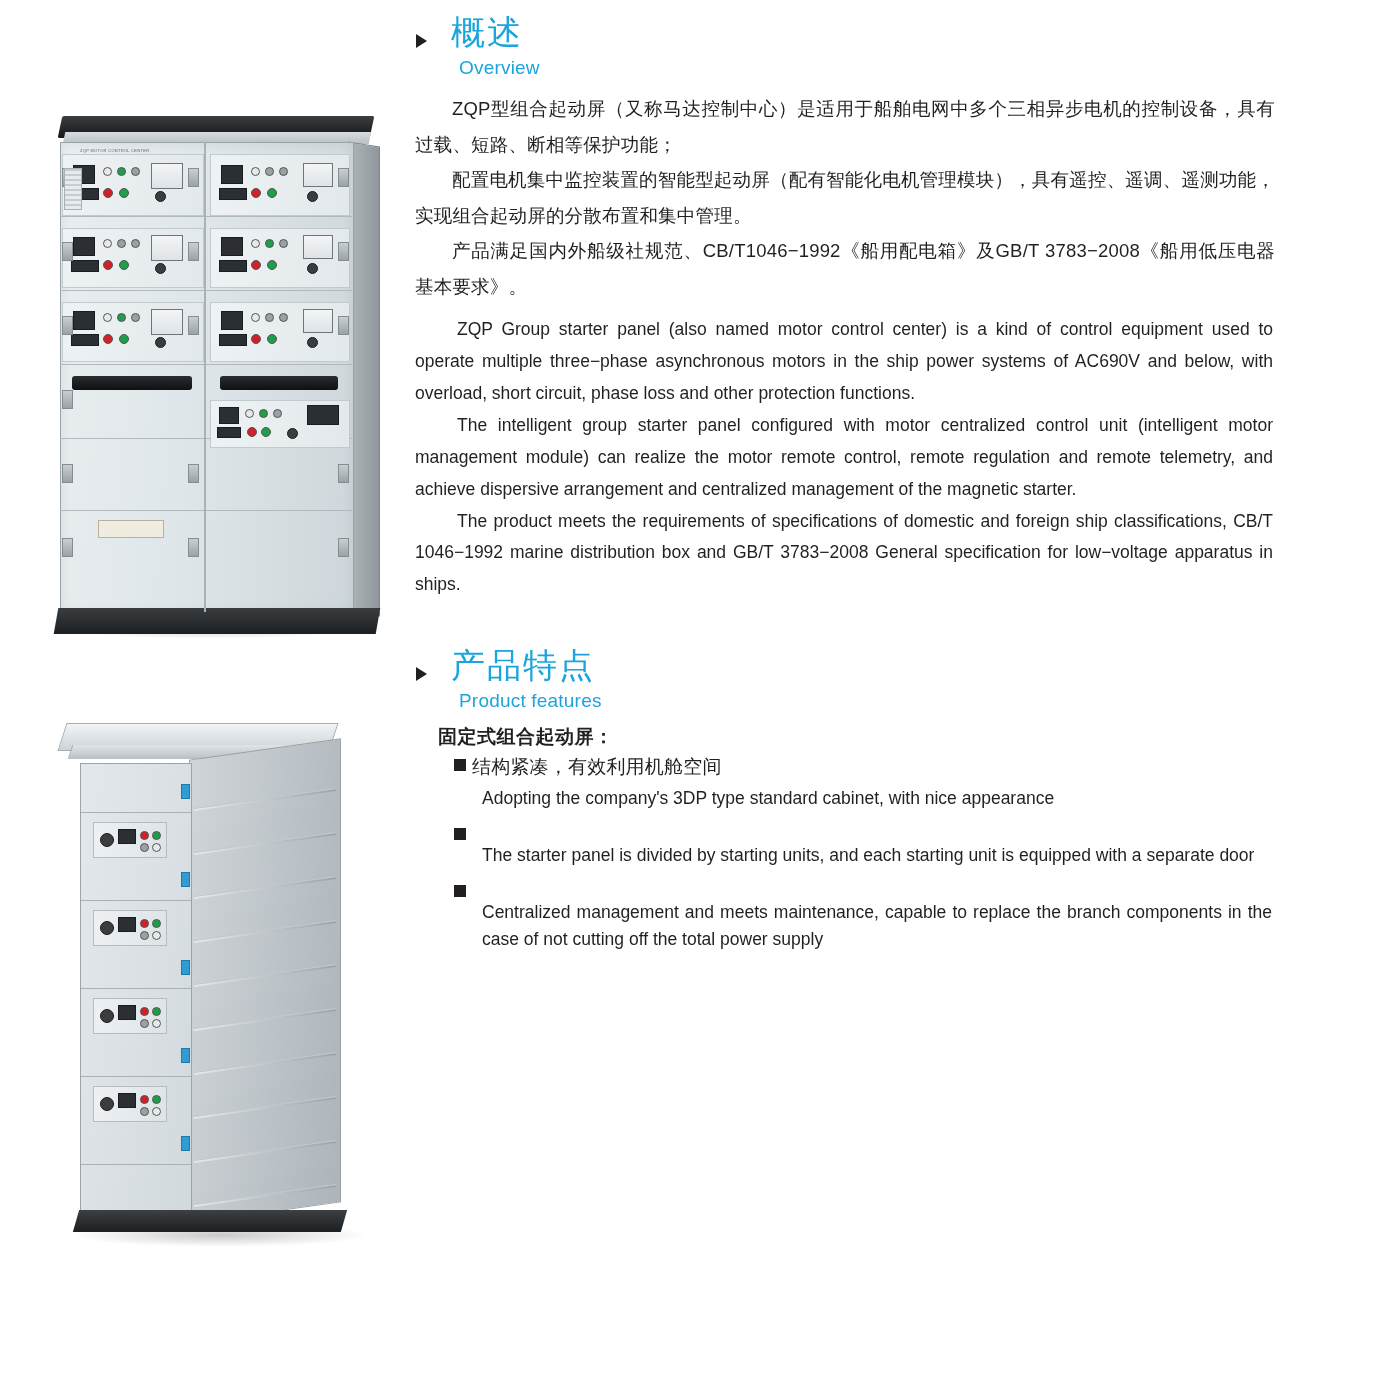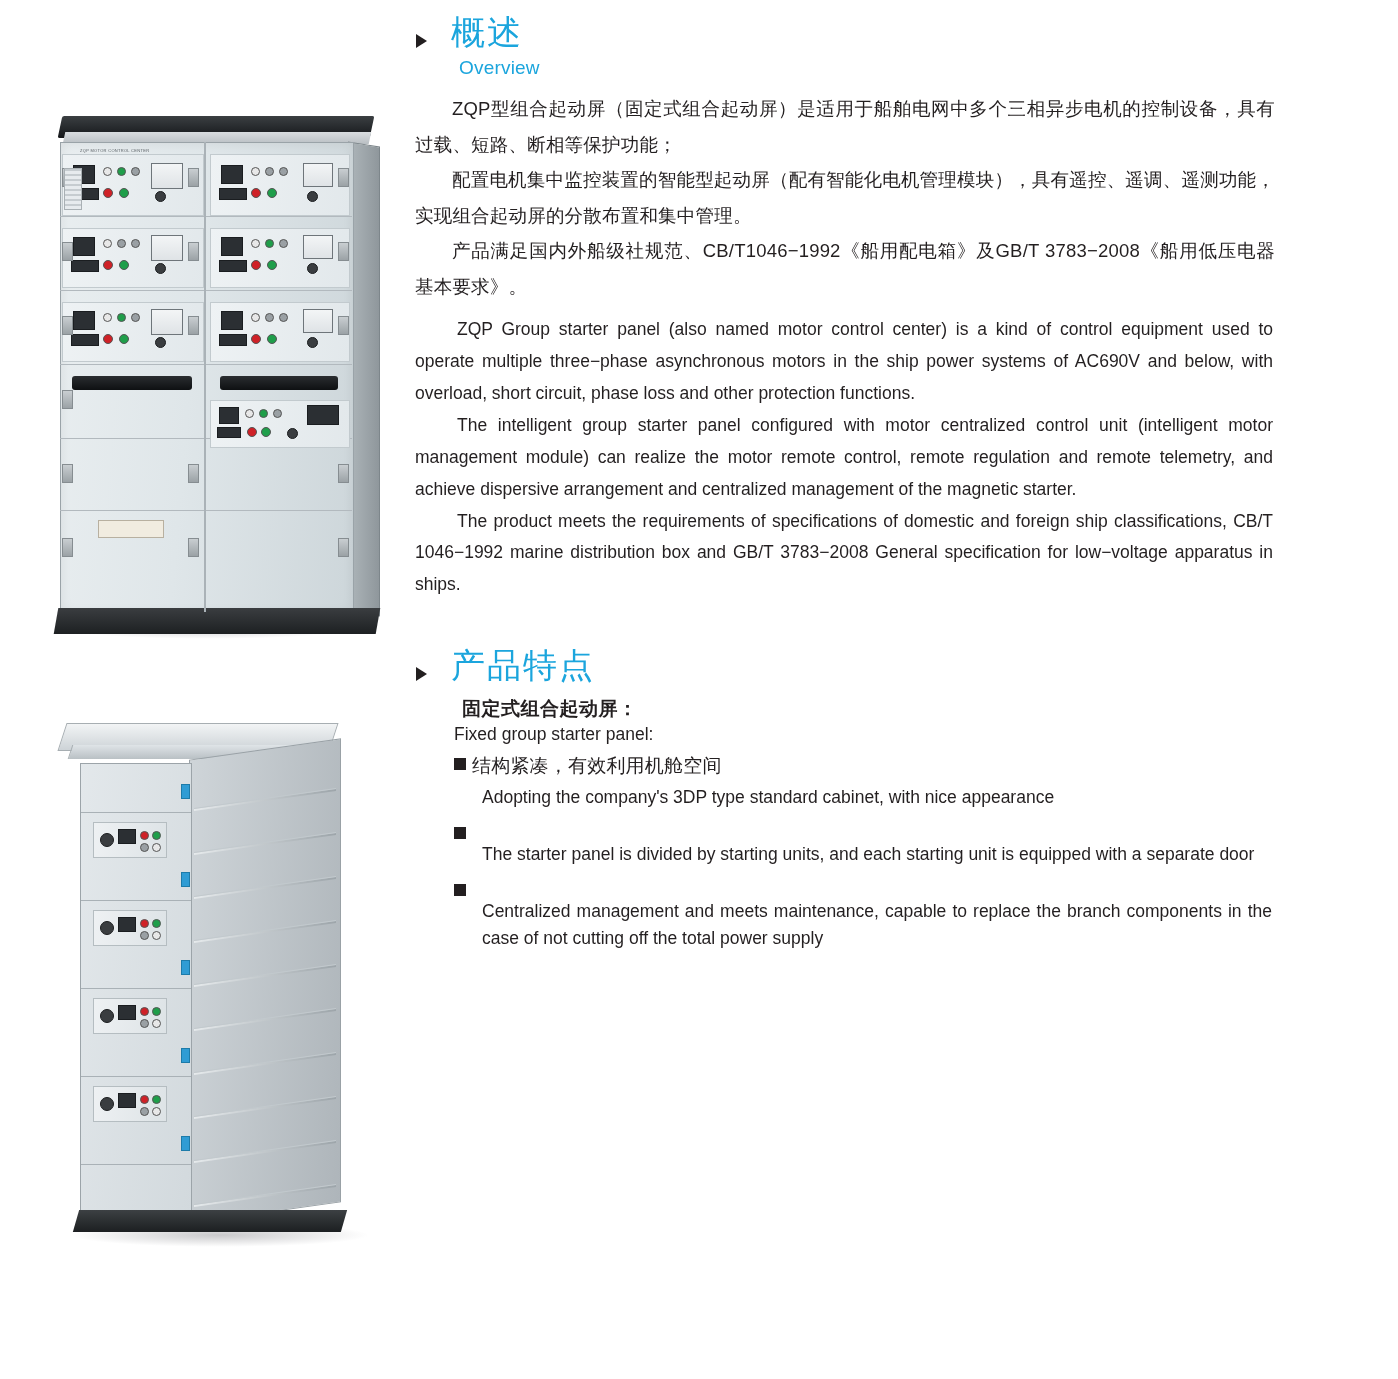--- a/index.html
+++ b/index.html
@@ -233,21 +233,21 @@
     margin: 0;
     color: #231f20;
     text-indent: 2.4em;
   }
   .block-cn { margin-top: 12px; margin-left: 5px; width: 860px; }
   .block-en { margin-top: 10px; margin-left: 5px; width: 858px; }
 
   .feat-title-cn {
     font-size: 19px;
     font-weight: bold;
-    margin: 0 0 2px 52px;
+    margin: 0 0 2px 28px;
     letter-spacing: 0.5px;
   }
   .feat-title-en {
     font-size: 17.5px;
     margin: 0 0 6px 44px;
   }
   .feat-item { margin: 0 0 2px 44px; display: flex; align-items: flex-start; }
   .bullet {
     width: 12px; height: 12px;
     background: #231f20;
@@ -470,41 +470,41 @@
   <div class="text-col">
 
     <div style="margin-top:14px;">
       <div class="section-head">
         <div class="tri"></div>
         <div class="sec-cn">概述</div>
       </div>
       <div class="sec-en">Overview</div>
 
       <div class="block-cn">
-        <p class="para-cn">ZQP型组合起动屏（固定式组合起动屏）是适用于船舶电网中多个三相异步电机的控制设备，具有过载、短路、断相等保护功能；</p>
+        <p class="para-cn">ZQP型组合起动屏（又称马达控制中心）是适用于船舶电网中多个三相异步电机的控制设备，具有过载、短路、断相等保护功能；</p>
         <p class="para-cn">配置电机集中监控装置的智能型起动屏（配有智能化电机管理模块），具有遥控、遥调、遥测功能，实现组合起动屏的分散布置和集中管理。</p>
         <p class="para-cn">产品满足国内外船级社规范、CB/T1046−1992《船用配电箱》及GB/T 3783−2008《船用低压电器基本要求》。</p>
       </div>
 
       <div class="block-en">
         <p class="para-en">ZQP Group starter panel (also named motor control center) is a kind of control equipment used to operate multiple three−phase asynchronous motors in the ship power systems of AC690V and below, with overload, short circuit, phase loss and other protection functions.</p>
         <p class="para-en">The intelligent group starter panel configured with motor centralized control unit (intelligent motor management module) can realize the motor remote control, remote regulation and remote telemetry, and achieve dispersive arrangement and centralized management of the magnetic starter.</p>
         <p class="para-en">The product meets the requirements of specifications of domestic and foreign ship classifications, CB/T 1046−1992 marine distribution box and GB/T 3783−2008 General specification for low−voltage apparatus in ships.</p>
       </div>
     </div>
 
     <div class="sec2">
       <div class="section-head">
         <div class="tri"></div>
         <div class="sec-cn">产品特点</div>
       </div>
+      <div class="sec-en">Product features</div>
 
       <div style="margin-top:12px;">
         <div class="feat-title-cn">固定式组合起动屏：</div>
-        <div class="feat-title-en">Fixed group starter panel:</div>
 
         <div class="feat-item">
           <div class="bullet"></div>
           <div class="feat-cn">结构紧凑，有效利用机舱空间</div>
         </div>
 
         <div class="feat-en">Adopting the company's 3DP type standard cabinet, with nice appearance</div>
 
         <div class="feat-item">
           <div class="bullet"></div>

